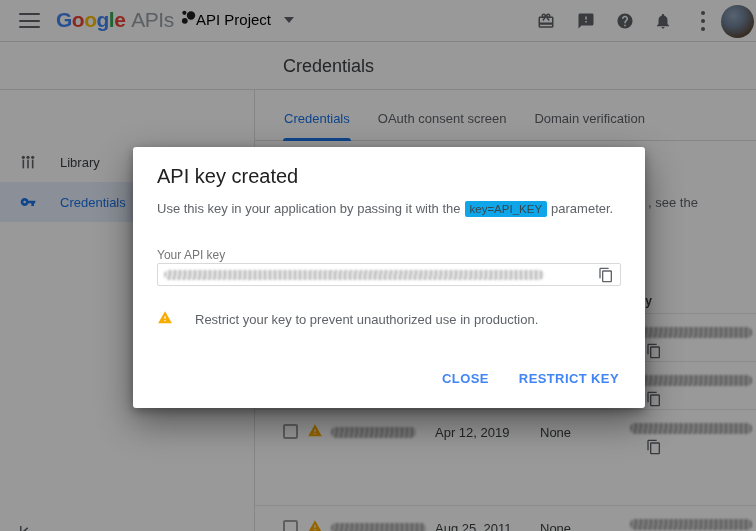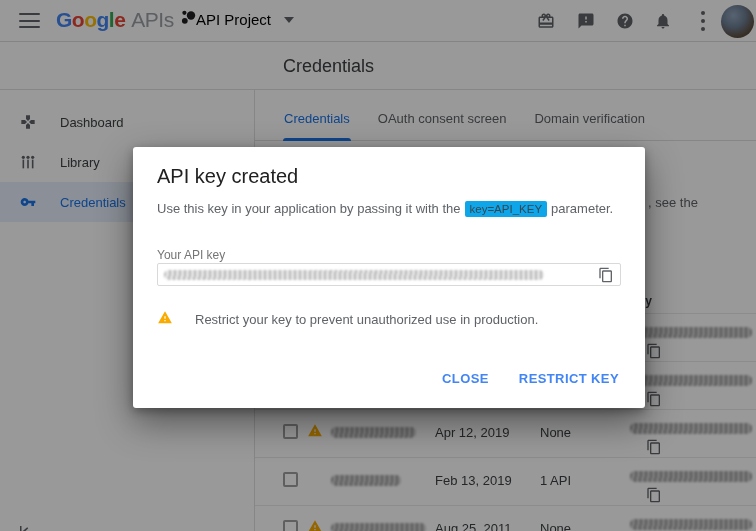--- a/index.html
+++ b/index.html
@@ -129,26 +129,20 @@
         <i></i>
       </div>
     <div class="avatar"></div>
   </header>
 
   <div class="subheader">
     <h1 class="page-title" style="font-weight:normal">Credentials</h1>
   </div>
 
   <nav class="sidebar">
-    <div class="nav-item" style="top:12px">
-      <svg viewBox="0 0 24 24">
-          <path d="M15 7.5V2H9v5.5l3 3 3-3zM7.5 9H2v6h5.5l3-3-3-3zM9 16.5V22h6v-5.5l-3-3-3 3zM16.5 9l-3 3 3 3H22V9h-5.5z"></path>
-        </svg>
-      <span class="nav-label">Dashboard</span>
-    </div>
     <div class="nav-item" style="top:52px">
       <svg viewBox="0 0 24 24">
           <circle cx="5" cy="5" r="2.4"></circle>
           <rect x="3.8" y="8.5" width="2.4" height="13"></rect>
           <circle cx="12" cy="5" r="2.4"></circle>
           <rect x="10.8" y="8.5" width="2.4" height="13"></rect>
           <circle cx="19" cy="5" r="2.4"></circle>
           <rect x="17.8" y="8.5" width="2.4" height="13"></rect>
         </svg>
       <span class="nav-label">Library</span>
@@ -189,30 +183,20 @@
         </svg></span>
   </div>
   <div class="trow" style="top:409px">
     <span class="cb"></span>
     <span class="warn"><svg viewBox="0 0 24 24" fill-rule="evenodd">
           <path d="M1 21h22L12 2 1 21zm12-3h-2v-2h2v2zm0-4h-2v-4h2v4z"></path>
         </svg></span>
     <span class="name-redact redact w85"></span>
     <span class="date">Apr 12, 2019</span>
     <span class="restr">None</span>
-    <span class="key-redact redact"></span>
-    <span class="row-copy"><svg viewBox="0 0 24 24">
-          <path d="M16 1H4c-1.1 0-2 .9-2 2v14h2V3h12V1zm3 4H8c-1.1 0-2 .9-2 2v14c0 1.1.9 2 2 2h11c1.1 0 2-.9 2-2V7c0-1.1-.9-2-2-2zm0 16H8V7h11v14z"></path>
-        </svg></span>
-  </div>
-  <div class="trow" style="top:457px">
-    <span class="cb"></span>
-    <span class="name-redact redact w70"></span>
-    <span class="date">Feb 13, 2019</span>
-    <span class="restr">1 API</span>
     <span class="key-redact redact"></span>
     <span class="row-copy"><svg viewBox="0 0 24 24">
           <path d="M16 1H4c-1.1 0-2 .9-2 2v14h2V3h12V1zm3 4H8c-1.1 0-2 .9-2 2v14c0 1.1.9 2 2 2h11c1.1 0 2-.9 2-2V7c0-1.1-.9-2-2-2zm0 16H8V7h11v14z"></path>
         </svg></span>
   </div>
   <div class="trow" style="top:505px">
     <span class="cb"></span>
     <span class="warn"><svg viewBox="0 0 24 24" fill-rule="evenodd">
           <path d="M1 21h22L12 2 1 21zm12-3h-2v-2h2v2zm0-4h-2v-4h2v4z"></path>
         </svg></span>

